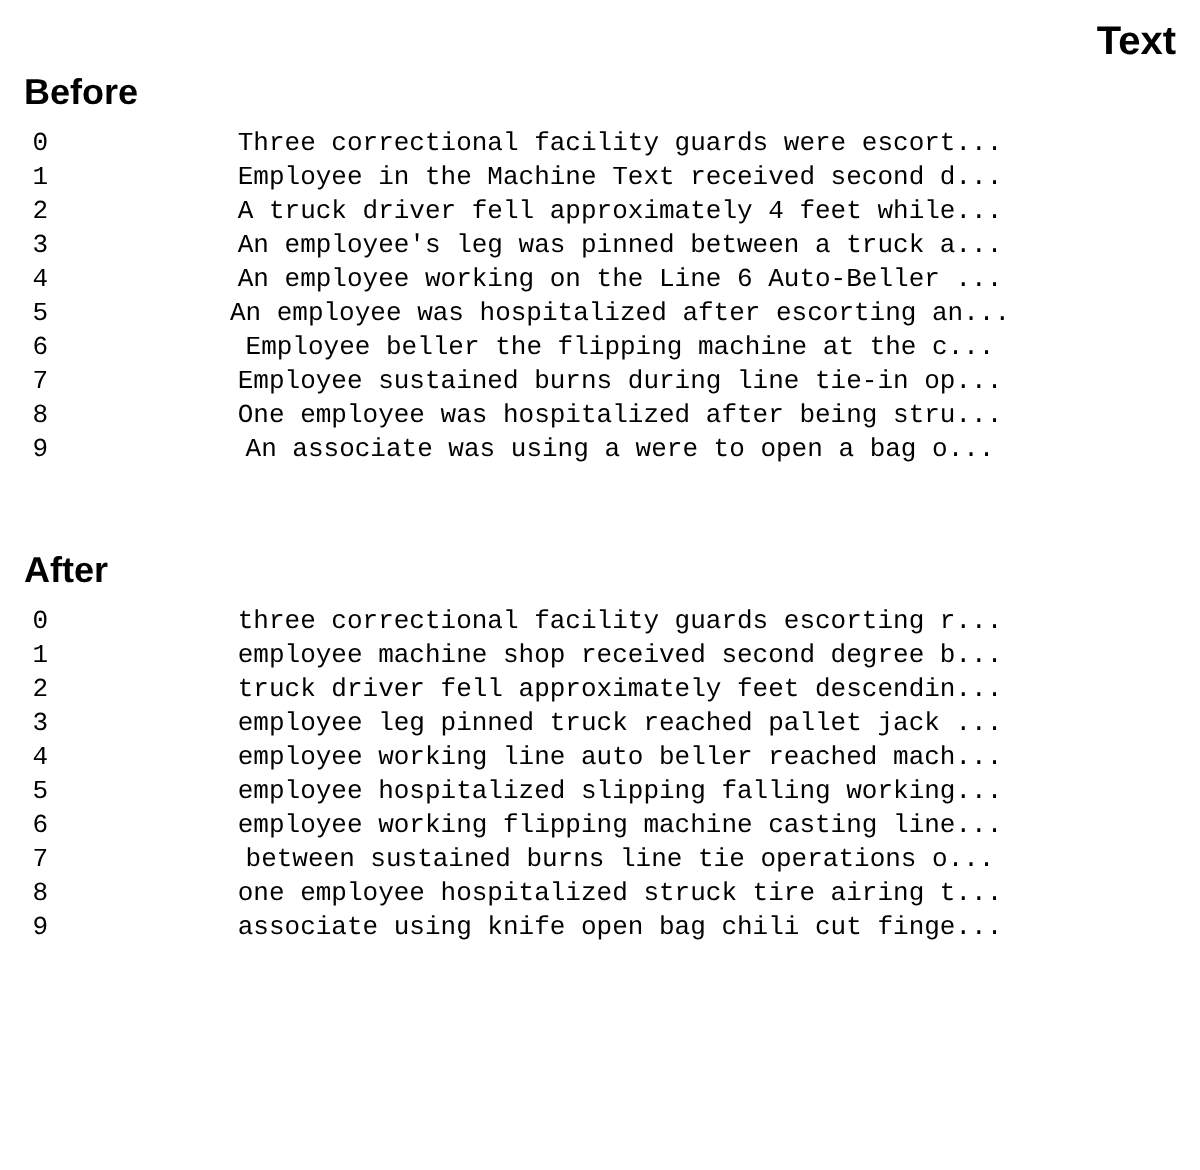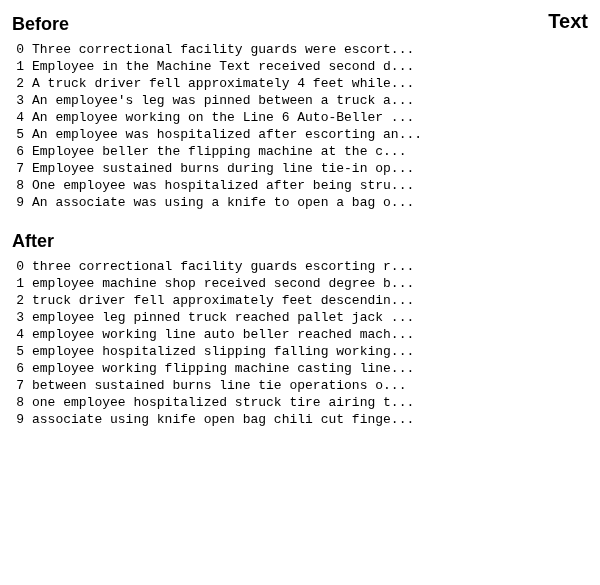--- a/index.html
+++ b/index.html
@@ -16,21 +16,21 @@
       width: 600px;
       min-height: 585px;
       padding: 10px 12px;
     }
 
     .section-header {
       font-family: Arial, Helvetica, sans-serif;
       font-size: 18px;
       font-weight: bold;
       margin-bottom: 4px;
-      margin-top: 4px;
+      margin-top: 26px;
     }
 
     .top-bar {
       display: flex;
       justify-content: space-between;
       align-items: flex-start;
       margin-bottom: 2px;
     }
 
     .text-label {
@@ -56,20 +56,21 @@
       width: 20px;
       padding-right: 8px;
       text-align: right;
       color: #000;
     }
 
     .data-table td.content {
       overflow: hidden;
       text-overflow: ellipsis;
       max-width: 540px;
+      text-align: center;
     }
 
     .row-text {
       display: block;
       overflow: hidden;
       white-space: nowrap;
     }
   </style>
 </head>
 <body>
@@ -131,21 +132,21 @@
       </tr>
       <tr>
         <td class="index">8</td>
         <td class="content">
           <span class="row-text">One employee was hospitalized after being stru...</span>
         </td>
       </tr>
       <tr>
         <td class="index">9</td>
         <td class="content">
-          <span class="row-text">An associate was using a knife to open a bag o...</span>
+          <span class="row-text">An associate was using a were to open a bag o...</span>
         </td>
       </tr>
     </tbody>
 </table>
 
 <div class="top-bar">
   <span class="section-header">After</span>
 </div>
 
 <table class="data-table">

